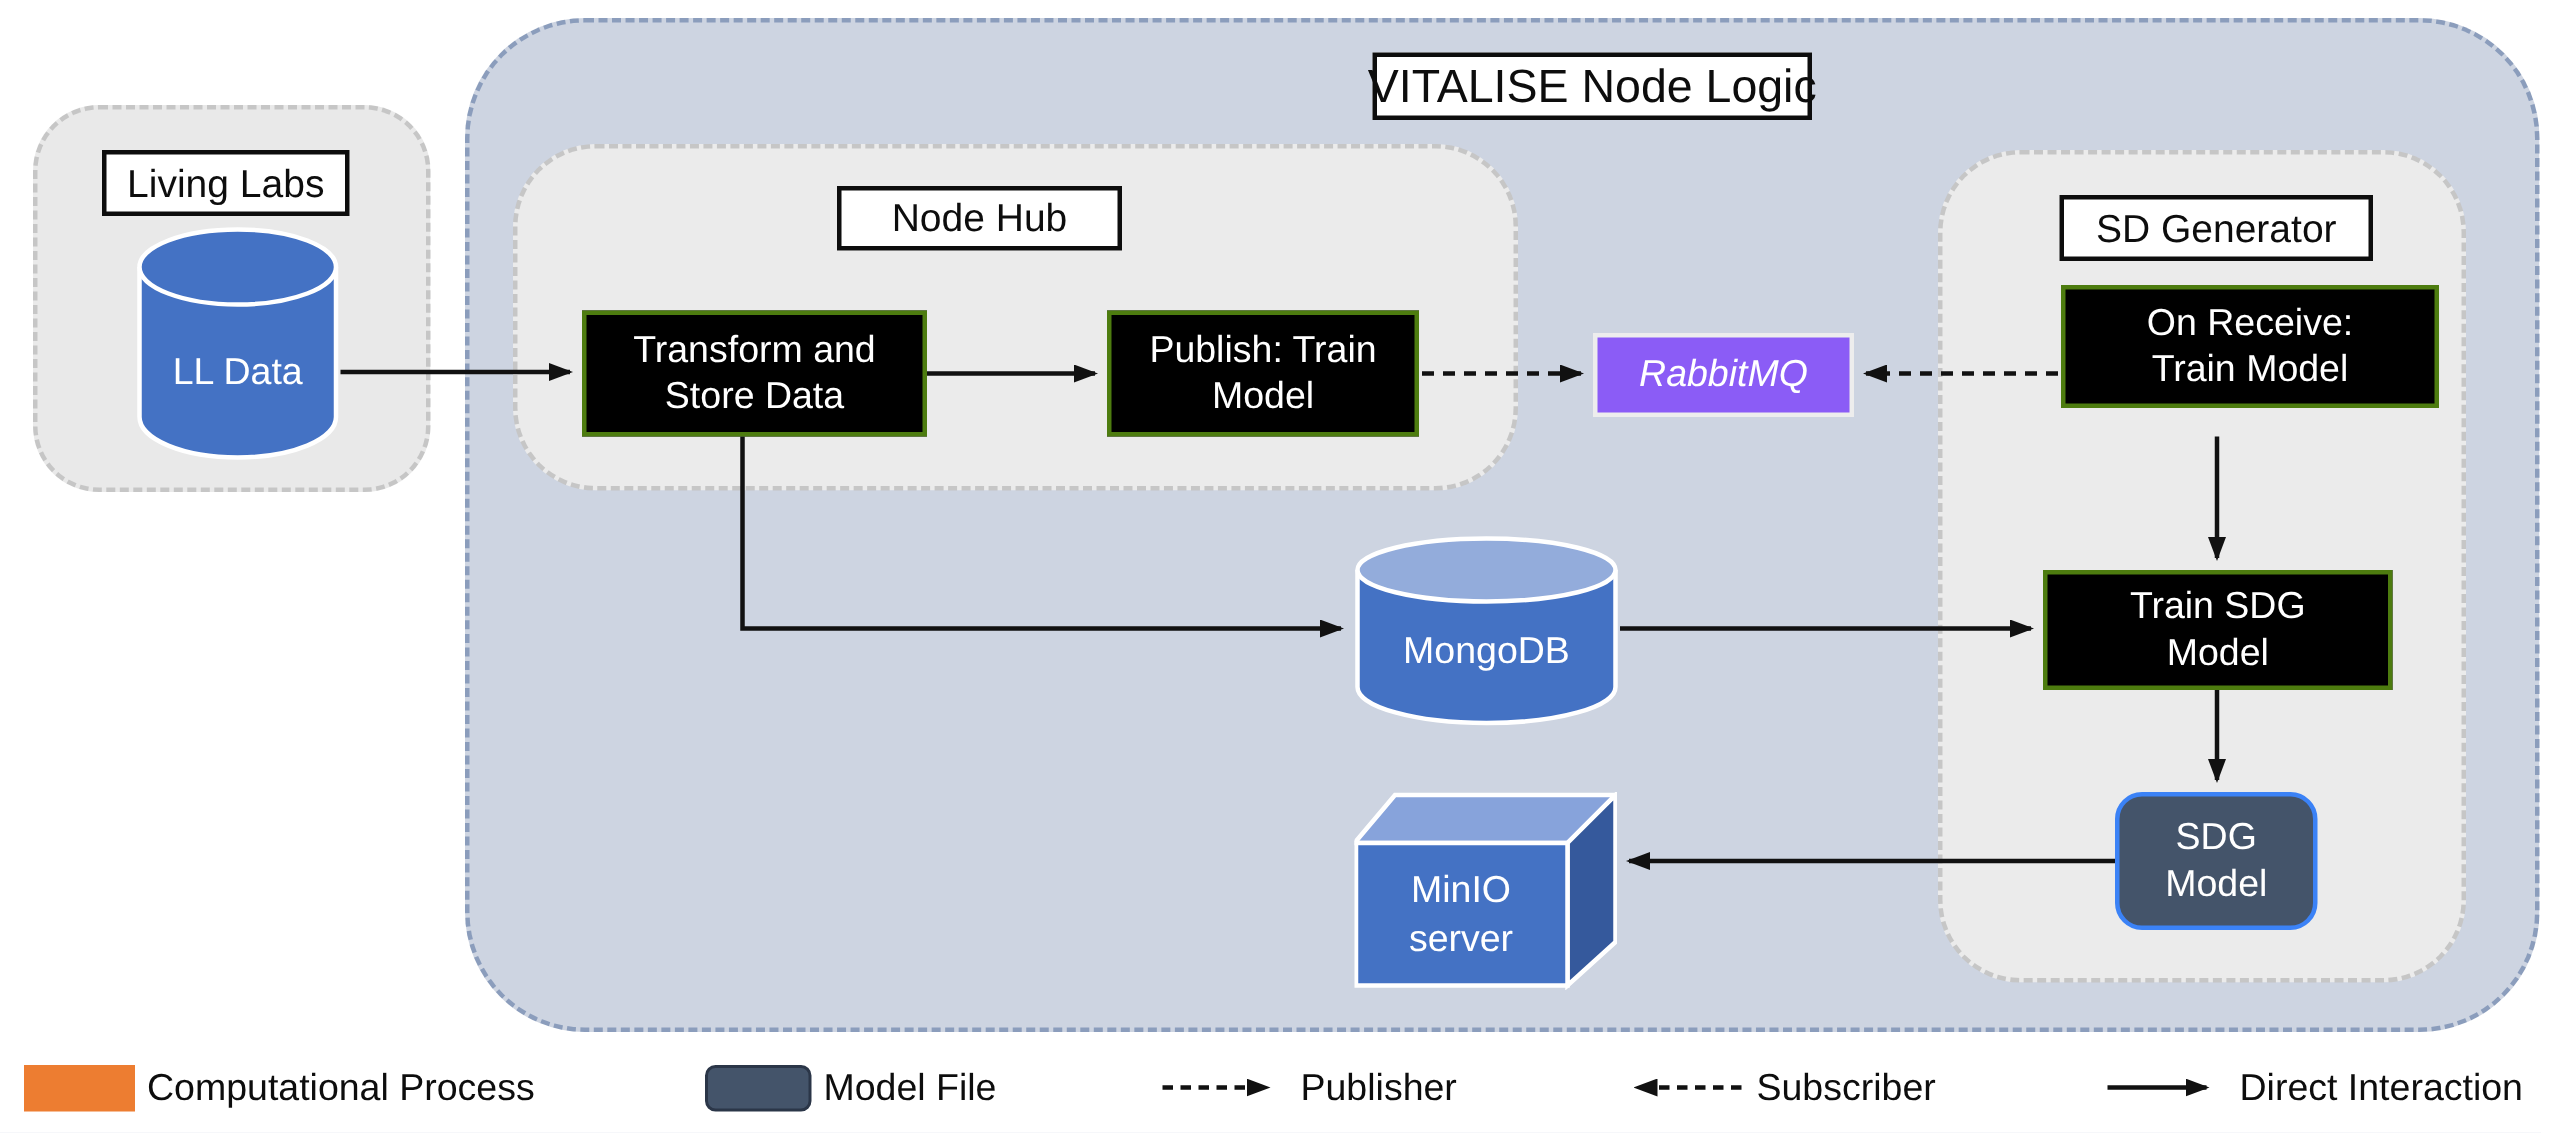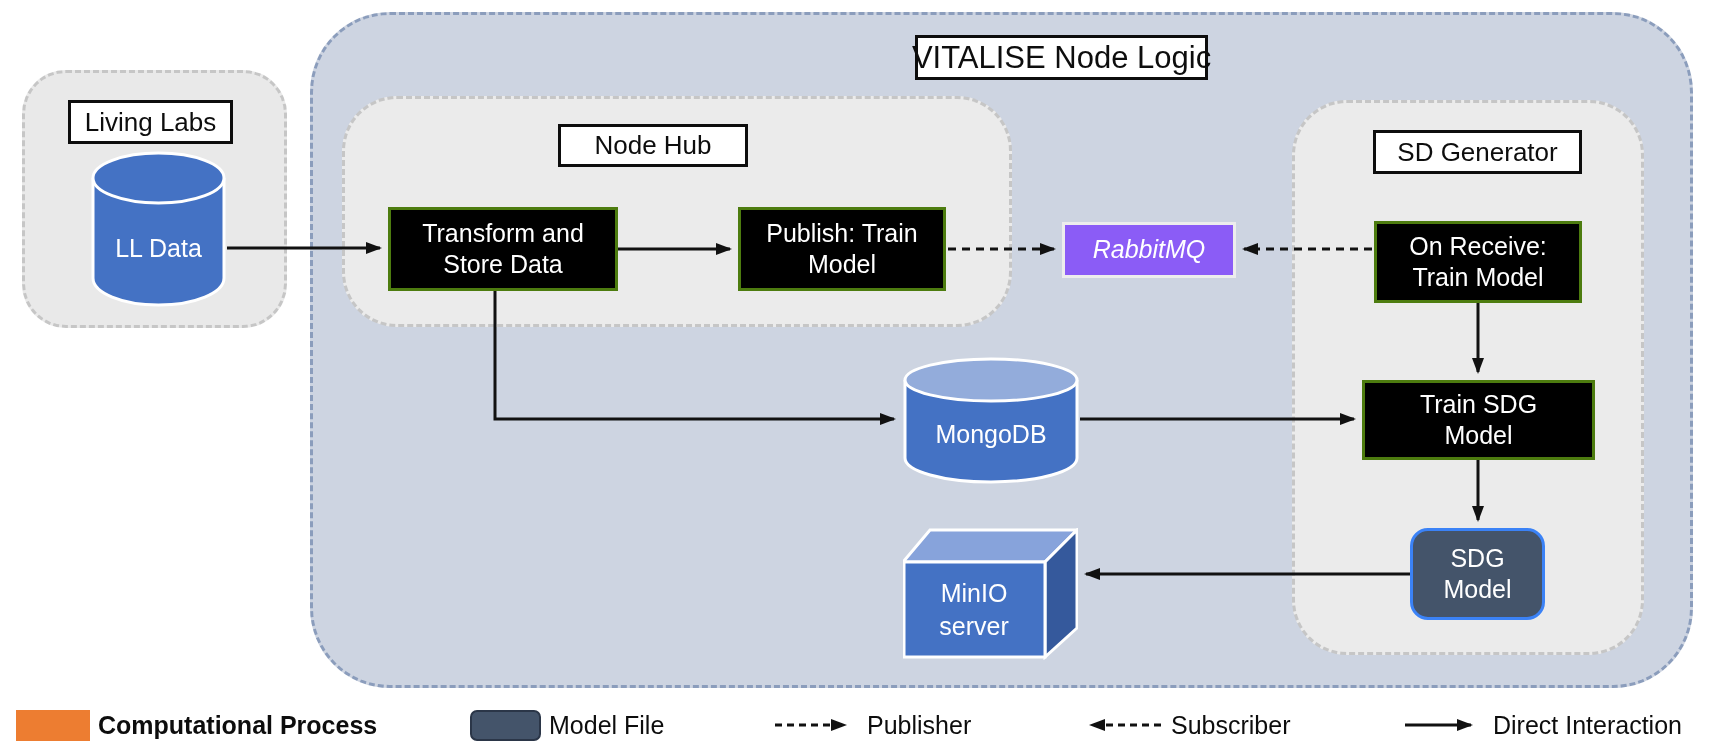--- a/index.html
+++ b/index.html
@@ -93,42 +93,42 @@
     <path d="M3,28 L3,128 A65.5,27 0 0 0 134,128 L134,28" fill="#4472C4" stroke="#ffffff" stroke-width="3"></path>
     <ellipse cx="68.5" cy="28" rx="65.5" ry="25" fill="#4472C4" stroke="#ffffff" stroke-width="3"></ellipse>
   </svg>
   <div class="shape-label" style="left:90px;top:192px;width:137px;height:112px;">LL Data</div>
 
   <div class="node process" style="left:388px;top:207px;width:230px;height:84px;">Transform and
 Store Data</div>
   <div class="node process" style="left:738px;top:207px;width:208px;height:84px;">Publish: Train
 Model</div>
   <div class="node queue" style="left:1062px;top:222px;width:174px;height:56px;">RabbitMQ</div>
-  <div class="node process" style="left:1374px;top:221px;width:208px;height:82px;">On Receive:
+  <div class="node process" style="left:1374px;top:190px;width:252px;height:82px;">On Receive:
 Train Model</div>
   <div class="node process" style="left:1362px;top:380px;width:233px;height:80px;">Train SDG
 Model</div>
   <div class="node modelfile" style="left:1410px;top:528px;width:135px;height:92px;">SDG
 Model</div>
 
   <svg class="shape" style="left:902px;top:356px;" width="178" height="130" viewBox="0 0 178 130">
     <path d="M3,24 L3,102 A86,24 0 0 0 175,102 L175,24" fill="#4472C4" stroke="#ffffff" stroke-width="3"></path>
     <ellipse cx="89" cy="24" rx="86" ry="21" fill="#93ACDB" stroke="#ffffff" stroke-width="3"></ellipse>
   </svg>
   <div class="shape-label" style="left:902px;top:392px;width:178px;height:84px;">MongoDB</div>
 
   <svg class="shape" style="left:903px;top:528px;" width="175" height="132" viewBox="0 0 175 132">
     <polygon points="0,34 27,2 174,2 142,34" fill="#87A3DB" stroke="#ffffff" stroke-width="3"></polygon>
     <polygon points="142,34 174,2 174,100 142,129" fill="#35599C" stroke="#ffffff" stroke-width="3"></polygon>
     <rect x="1" y="34" width="141" height="95" fill="#4472C4" stroke="#ffffff" stroke-width="3"></rect>
   </svg>
   <div class="shape-label" style="left:903px;top:562px;width:142px;height:95px;">MinIO
 server</div>
 
-  <div class="legend-item" style="left:16px;font-weight:bold;">
+  <div class="legend-item" style="left:16px;">
     <span class="swatch-process"></span>
     <span>Computational Process</span>
   </div>
   <div class="legend-item" style="left:470px;">
     <span class="swatch-modelfile"></span>
     <span>Model File</span>
   </div>
   <div class="legend-item" style="left:773px;">
     <svg width="86" height="24" viewBox="0 0 86 24">
       <defs>

